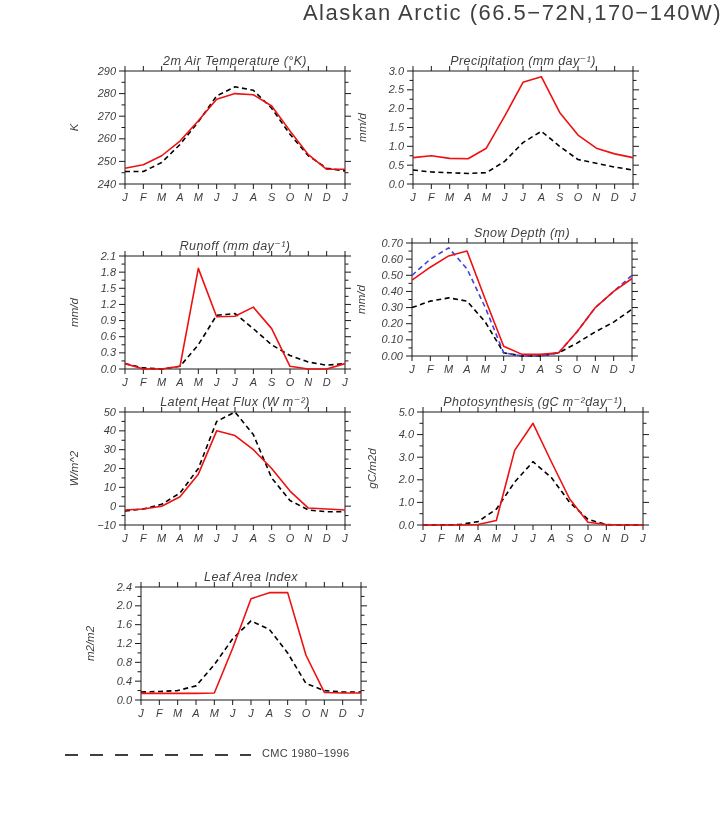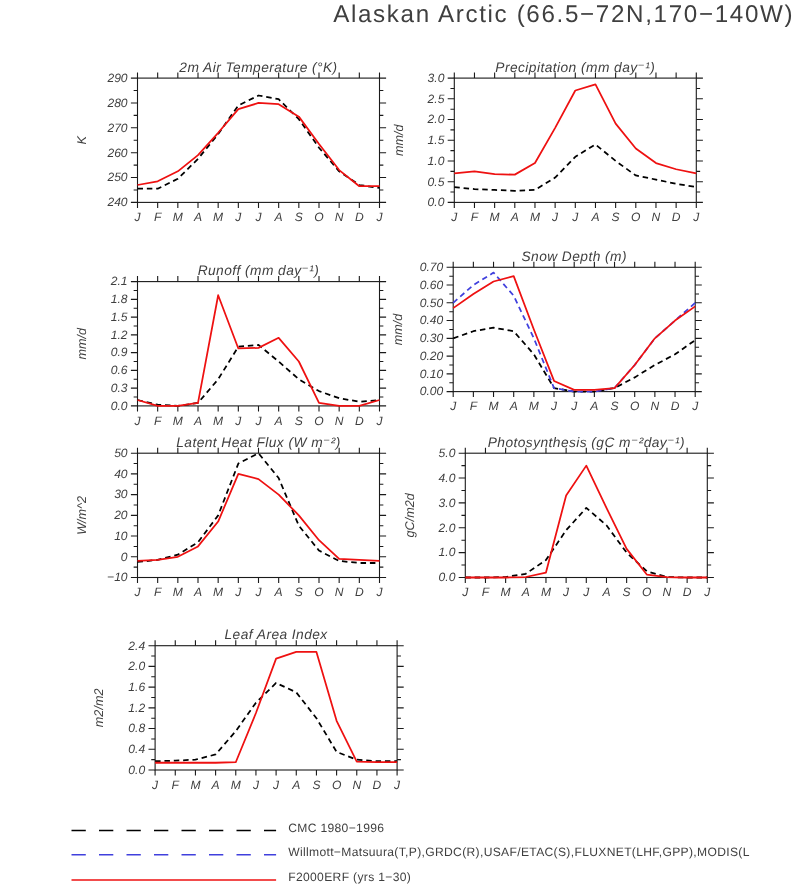--- a/index.html
+++ b/index.html
@@ -597,26 +597,14 @@
       </svg>
   </div>
 
   <div class="legend">
     <div class="legend-row lr0">
       <svg class="swatch" viewBox="0 0 188 16">
           <line class="lg-line" x1="1" y1="8" x2="187" y2="8" stroke="#000000" stroke-width="1.3" stroke-dasharray="13 12"></line>
         </svg>
       <span class="legend-label">CMC 1980−1996</span>
     </div>
-    <div class="legend-row lr1">
-      <svg class="swatch" viewBox="0 0 188 16">
-          <line class="lg-line" x1="1" y1="8" x2="187" y2="8" stroke="#4040dd" stroke-width="1.3" stroke-dasharray="13 12"></line>
-        </svg>
-      <span class="legend-label">Willmott−Matsuura(T,P),GRDC(R),USAF/ETAC(S),FLUXNET(LHF,GPP),MODIS(L</span>
-    </div>
-    <div class="legend-row lr2">
-      <svg class="swatch" viewBox="0 0 188 16">
-          <line class="lg-line" x1="1" y1="8" x2="187" y2="8" stroke="#ee1111" stroke-width="1.3"></line>
-        </svg>
-      <span class="legend-label">F2000ERF (yrs 1−30)</span>
-    </div>
   </div>
 </div>
 
 </body></html>

